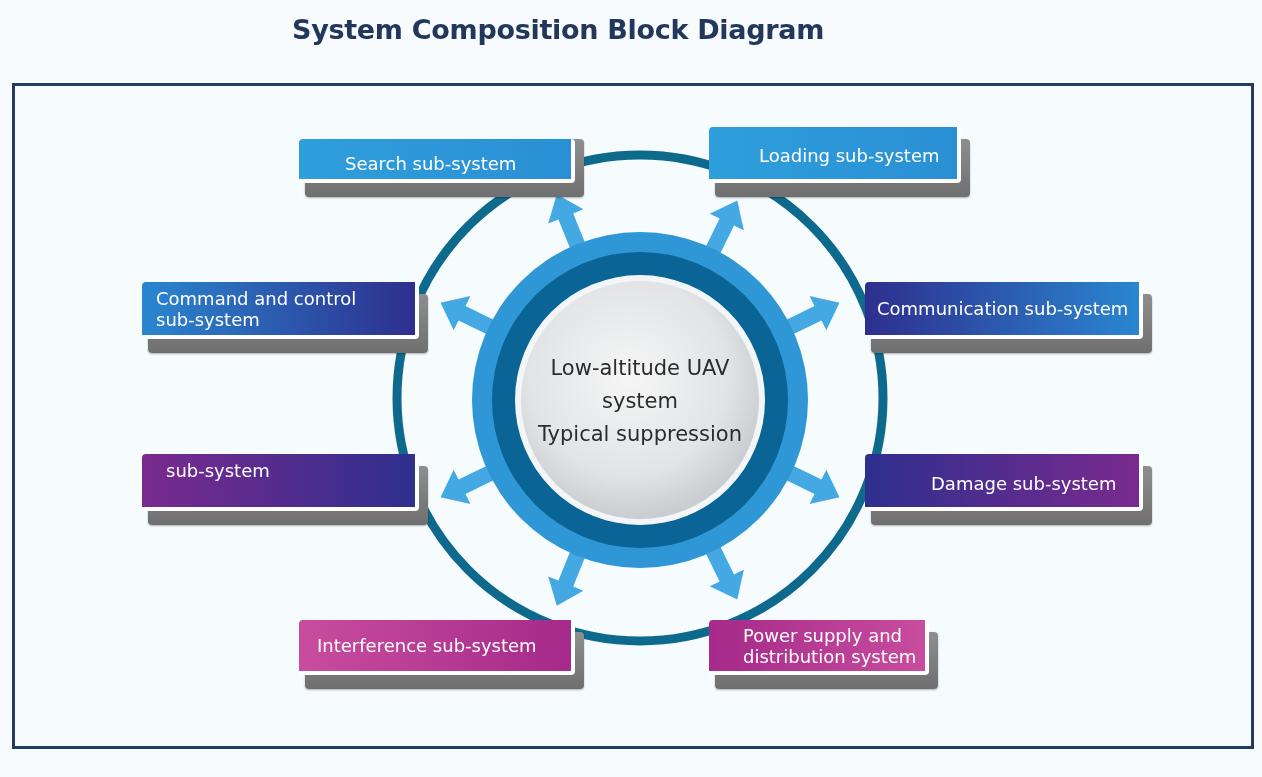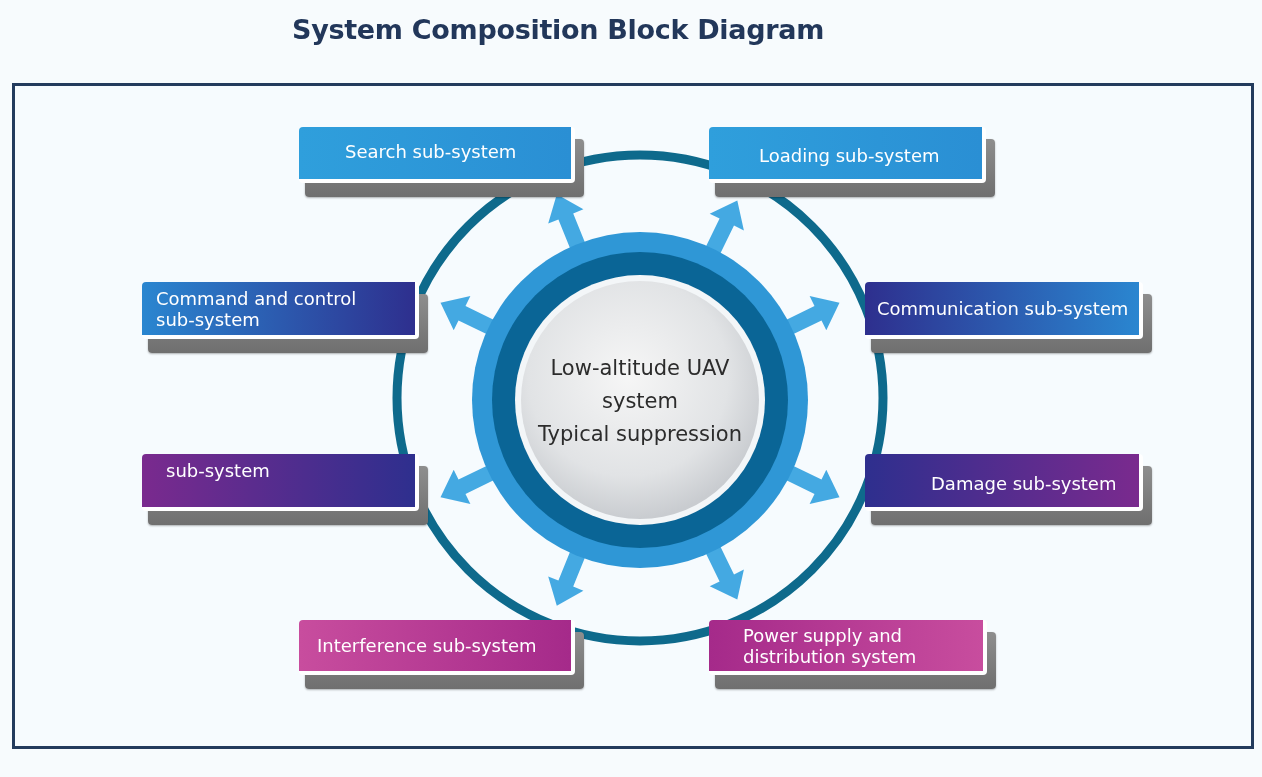--- a/index.html
+++ b/index.html
@@ -76,26 +76,26 @@
 </svg>
 
 <div class="center-text">
   <div>Low-altitude UAV</div>
   <div>system</div>
   <div>Typical suppression</div>
 </div>
 
 <div class="box-wrap" style="left:299px;top:127px;width:276px;height:56px;">
   <div class="box-shadow"></div>
-  <div class="box" style="padding-left: 46px; align-items: flex-start; padding-top: 14px; background: linear-gradient(90deg, rgb(47, 159, 220), rgb(42, 143, 212));">
+  <div class="box" style="padding-left: 46px; align-items: flex-start; padding-top: 14px; background: linear-gradient(90deg, rgb(47, 159, 220), rgb(42, 143, 212)); margin-top: 12px;">
     <span>Search sub-system</span>
   </div>
 </div>
 
-<div class="box-wrap" style="left:709px;top:127px;width:277px;height:56px;">
+<div class="box-wrap" style="left:709px;top:127px;width:252px;height:56px;">
   <div class="box-shadow"></div>
   <div class="box" style="padding-left: 50px; align-items: flex-start; padding-top: 18px; background: linear-gradient(90deg, rgb(47, 159, 220), rgb(42, 143, 212));">
     <span>Loading sub-system</span>
   </div>
 </div>
 
 <div class="box-wrap" style="left:142px;top:282px;width:277px;height:57px;">
   <div class="box-shadow"></div>
   <div class="box" style="display: block; padding-top: 6px; background: linear-gradient(90deg, rgb(42, 134, 208), rgb(46, 47, 142));">
     <span>Command and control</span>
@@ -124,19 +124,19 @@
   </div>
 </div>
 
 <div class="box-wrap" style="left:299px;top:620px;width:276px;height:55px;">
   <div class="box-shadow"></div>
   <div class="box" style="padding-left: 18px; background: linear-gradient(90deg, rgb(200, 77, 158), rgb(165, 42, 138));">
     <span>Interference sub-system</span>
   </div>
 </div>
 
-<div class="box-wrap" style="left:709px;top:620px;width:278px;height:55px;">
+<div class="box-wrap" style="left:709px;top:620px;width:220px;height:55px;">
   <div class="box-shadow"></div>
   <div class="box" style="display: block; padding-top: 5px; padding-left: 34px; background: linear-gradient(90deg, rgb(165, 42, 138), rgb(200, 77, 158));">
     <span>Power supply and</span>
     <span>distribution system</span>
   </div>
 </div>
 
 </body></html>

